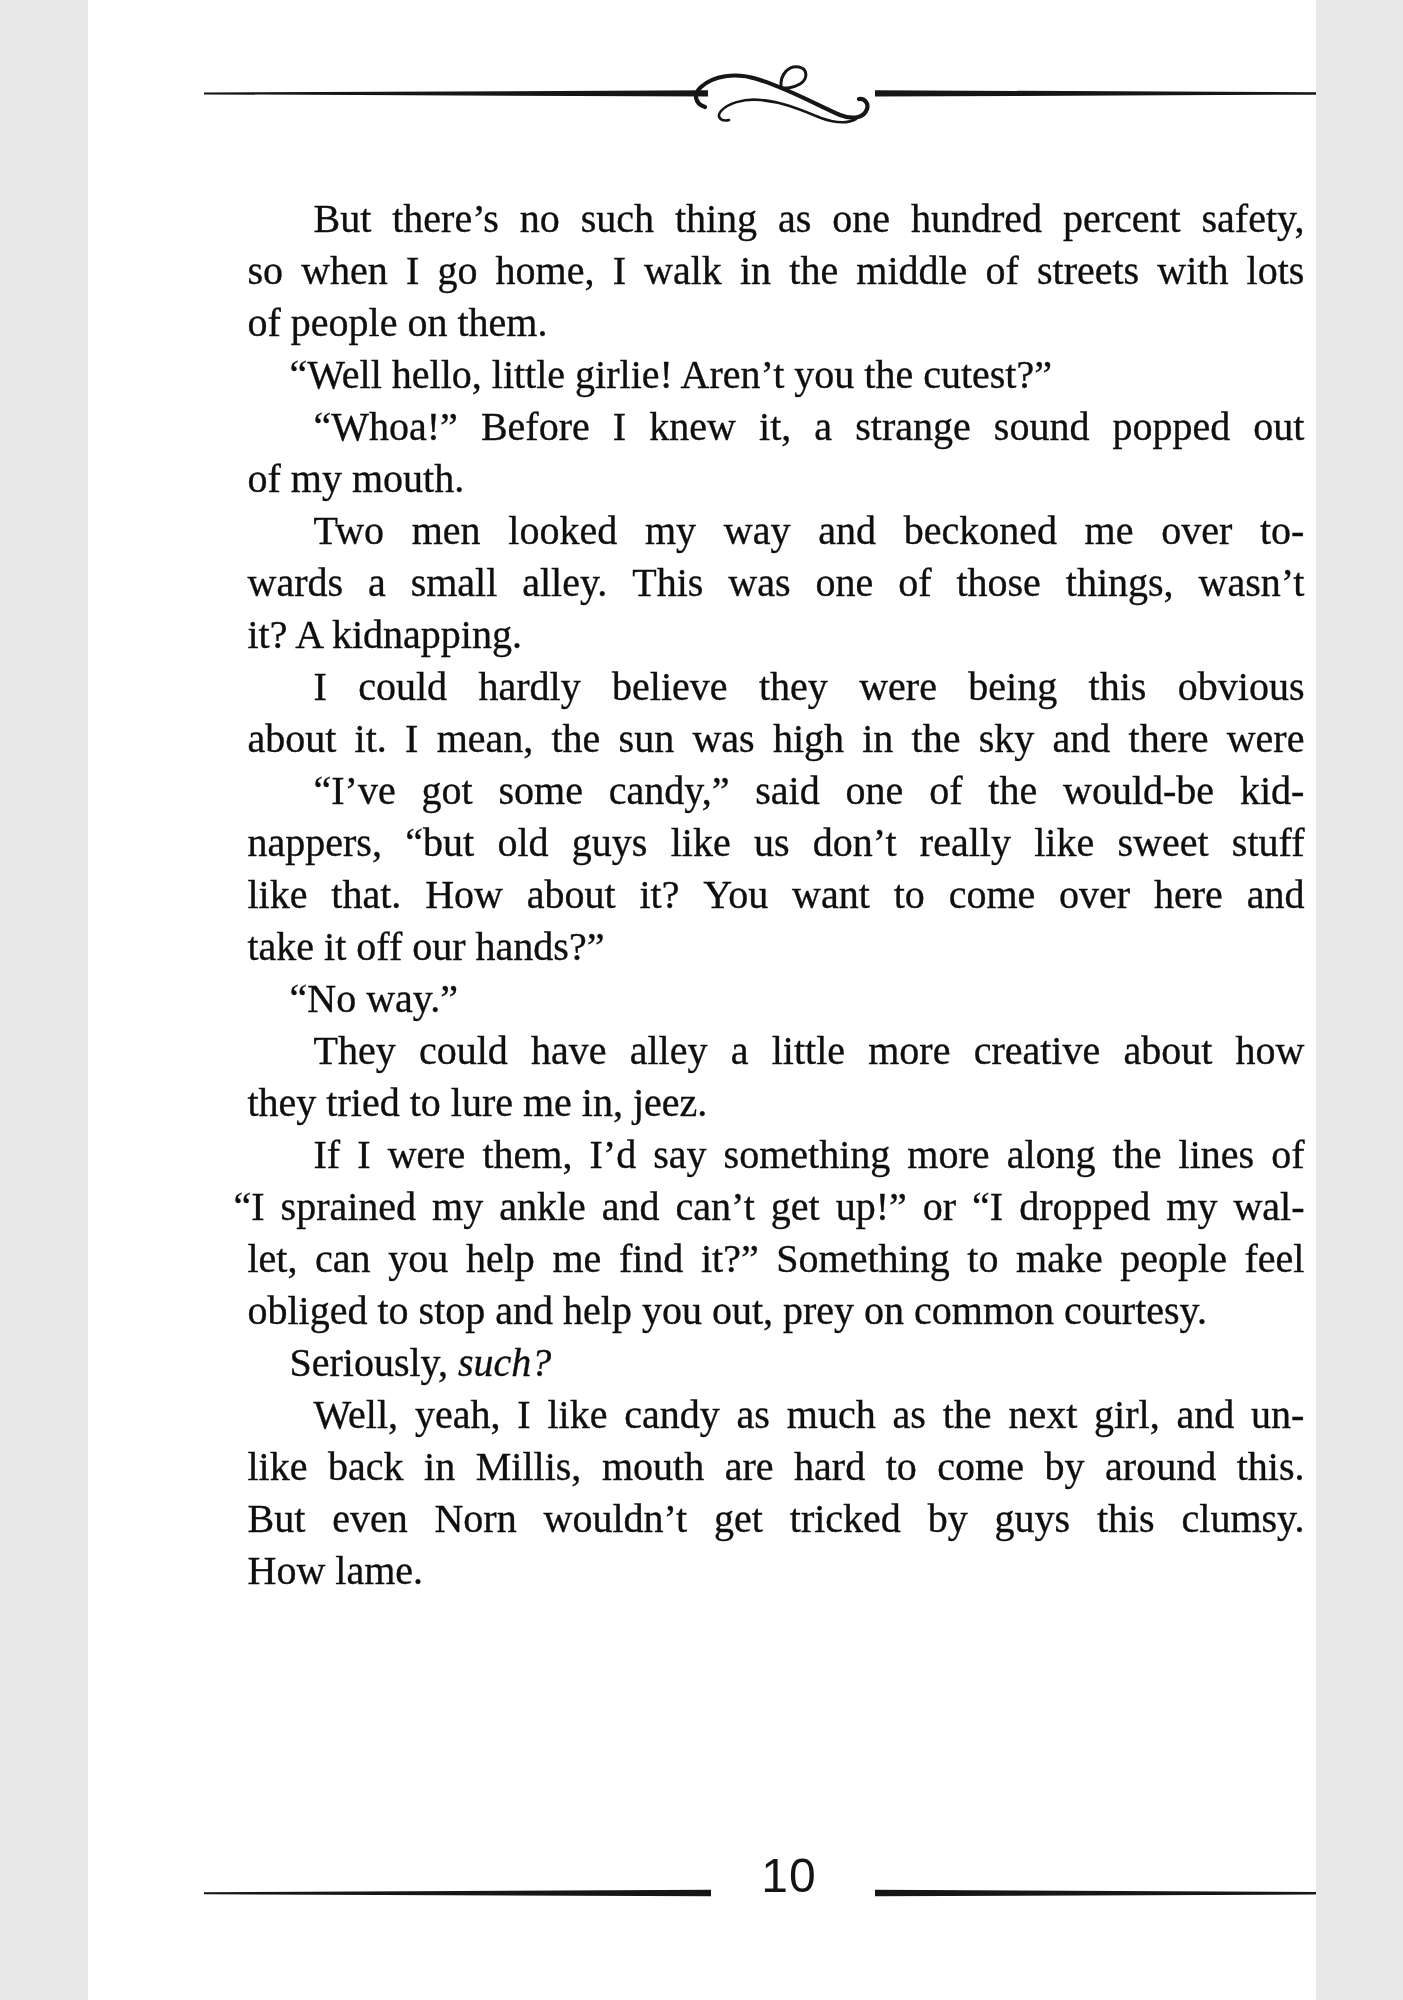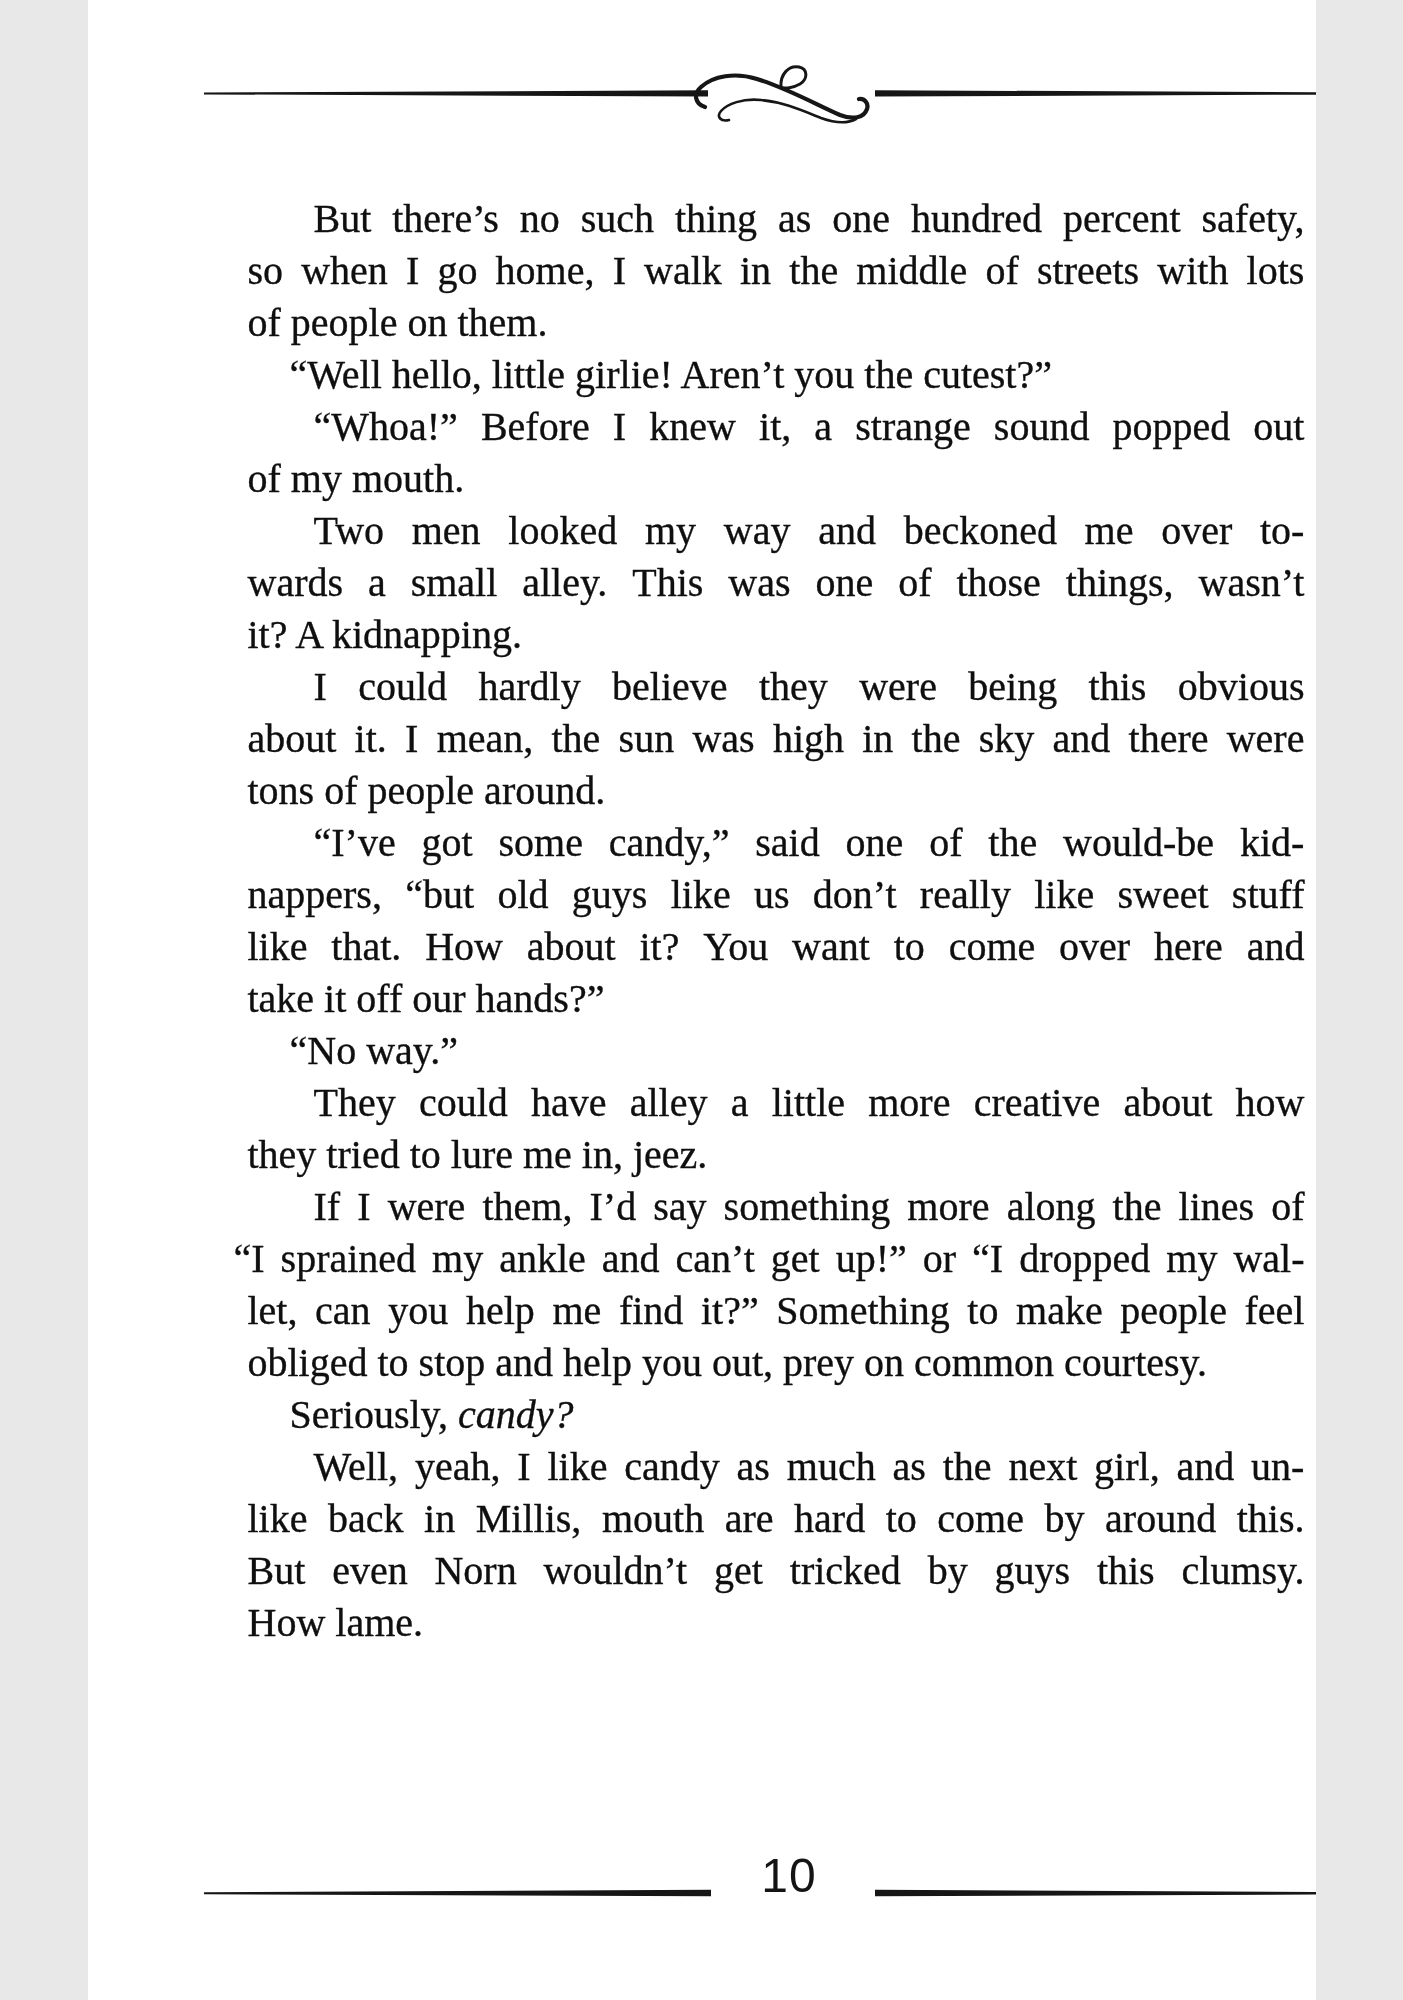--- a/index.html
+++ b/index.html
@@ -144,21 +144,20 @@
         <span>sun</span>
         <span>was</span>
         <span>high</span>
         <span>in</span>
         <span>the</span>
         <span>sky</span>
         <span>and</span>
         <span>there</span>
         <span>were</span>
       </div>
-      <div class="line"><span>tons of people around.</span></div>
       <div class="line j ind-j">
         <span>“I’ve</span>
         <span>got</span>
         <span>some</span>
         <span>candy,”</span>
         <span>said</span>
         <span>one</span>
         <span>of</span>
         <span>the</span>
         <span>would-be</span>
@@ -243,21 +242,21 @@
         <span>me</span>
         <span>find</span>
         <span>it?”</span>
         <span>Something</span>
         <span>to</span>
         <span>make</span>
         <span>people</span>
         <span>feel</span>
       </div>
       <div class="line"><span>obliged to stop and help you out, prey on common courtesy.</span></div>
-      <div class="line ind-l"><span>Seriously, </span><em>candy?</em></div>
+      <div class="line ind-l"><span>Seriously, </span><em>such?</em></div>
       <div class="line j ind-j">
         <span>Well,</span>
         <span>yeah,</span>
         <span>I</span>
         <span>like</span>
         <span>candy</span>
         <span>as</span>
         <span>much</span>
         <span>as</span>
         <span>the</span>

